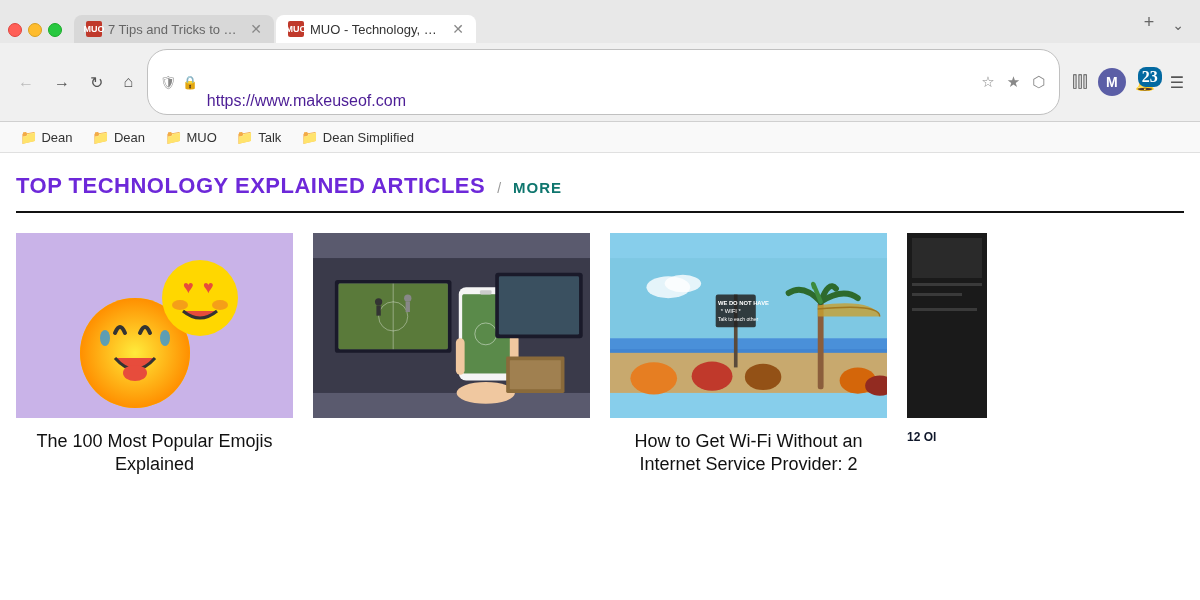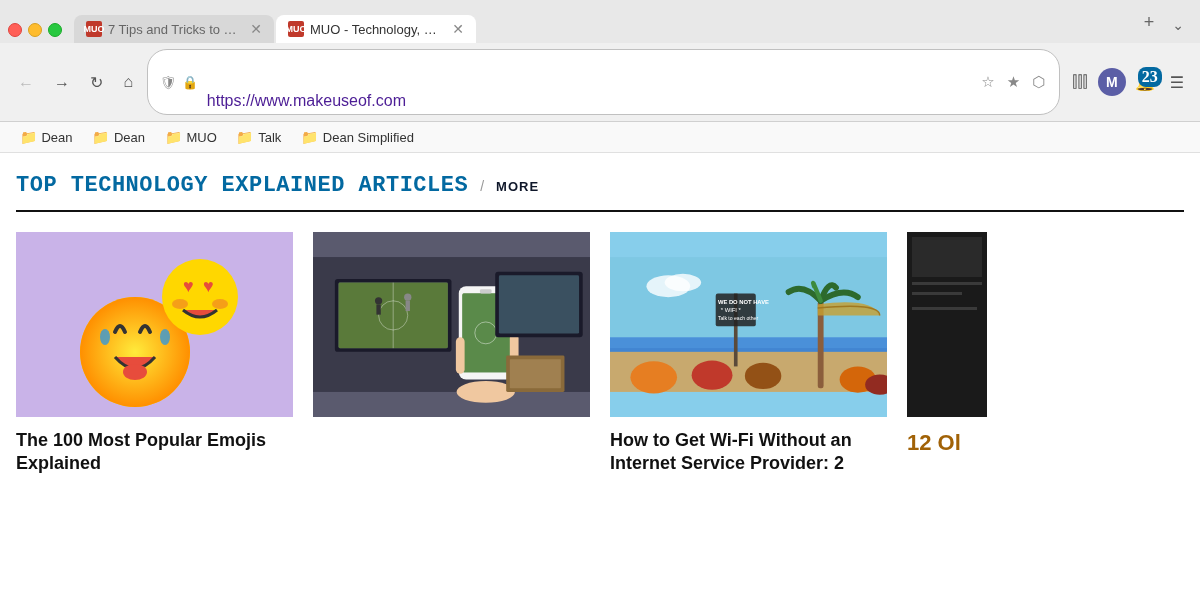--- a/index.html
+++ b/index.html
@@ -38,36 +38,36 @@
     .notif-badge { position: absolute; top: -2px; right: -2px; background: #0369a1; color: white; border-radius: 8px; font-size: 16px; font-weight: bold; padding: 1px 4px; min-width: 18px; text-align: center; font-family: Liberation Serif, serif; }
 
     
     .bookmarks-bar { display: flex; align-items: center; gap: 4px; padding: 4px 12px; background: #f9f9f9; border-bottom: 1px solid #e0e0e0; }
     .bookmark-item { display: flex; align-items: center; gap: 4px; padding: 3px 8px; border-radius: 4px; cursor: pointer; font-size: 13px; color: #333; white-space: nowrap; }
     .bookmark-folder-icon { font-size: 14px; color: #888; }
 
     
     .page-content { background: #fff; padding: 20px 16px; overflow: hidden; }
     .section-header { display: flex; align-items: baseline; gap: 12px; margin-bottom: 12px; }
-    .section-title { font-size: 22px; font-weight: 900; color: #0369a1; letter-spacing: 0.5px; text-transform: uppercase; font-family: Liberation Mono, monospace; }
+    .section-title { font-size: 22px; font-weight: 900; color: #6d28d9; letter-spacing: 0.5px; text-transform: uppercase; }
     .section-divider { color: #999; font-size: 14px; }
-    .section-more { font-size: 13px; color: #0f172a; font-weight: 600; text-transform: uppercase; letter-spacing: 1px; cursor: pointer; }
+    .section-more { font-size: 15px; color: #0f766e; font-weight: 600; text-transform: uppercase; letter-spacing: 1px; cursor: pointer; }
     .section-line { border: none; border-top: 2px solid #111; margin-bottom: 20px; }
 
     
     .articles-grid { display: flex; gap: 20px; overflow: hidden; }
     .article-card { flex: 0 0 calc(25% - 15px); min-width: 0; cursor: pointer; }
     .article-card:last-child { flex: 0 0 calc(12% - 10px); overflow: hidden; }
     .article-thumbnail { width: 100%; height: 185px; border-radius: 0; overflow: hidden; margin-bottom: 12px; }
     .article-thumb-emoji { width: 100%; height: 185px; background: #c9b3e8; display: flex; align-items: center; justify-content: center; font-size: 80px; }
     .article-thumb-tv { width: 100%; height: 185px; background: #5a5a6e; display: flex; align-items: center; justify-content: center; position: relative; overflow: hidden; }
     .article-thumb-beach { width: 100%; height: 185px; background: #87ceeb; display: flex; align-items: center; justify-content: center; position: relative; overflow: hidden; }
     .article-thumb-dark { width: 100%; height: 185px; background: #2a2a2a; }
-    .article-title { font-size: 18px; font-weight: 700; color: #111; line-height: 1.3; }
-    .article-title-partial { font-size: 22px; font-weight: 700; color: #a16207; line-height: 1.3; }
+    .article-title { font-size: 18px; font-weight: 400; color: #111; line-height: 1.3; text-align: center; }
+    .article-title-partial { font-size: 12px; font-weight: 700; color: #0f172a; line-height: 1.3; }
   </style>
 </head>
 <body>
 
 <div>
 
   <div class="tab-bar">
     <div class="traffic-lights">
       <div class="traffic-light tl-red"></div>
       <div class="traffic-light tl-yellow"></div>

